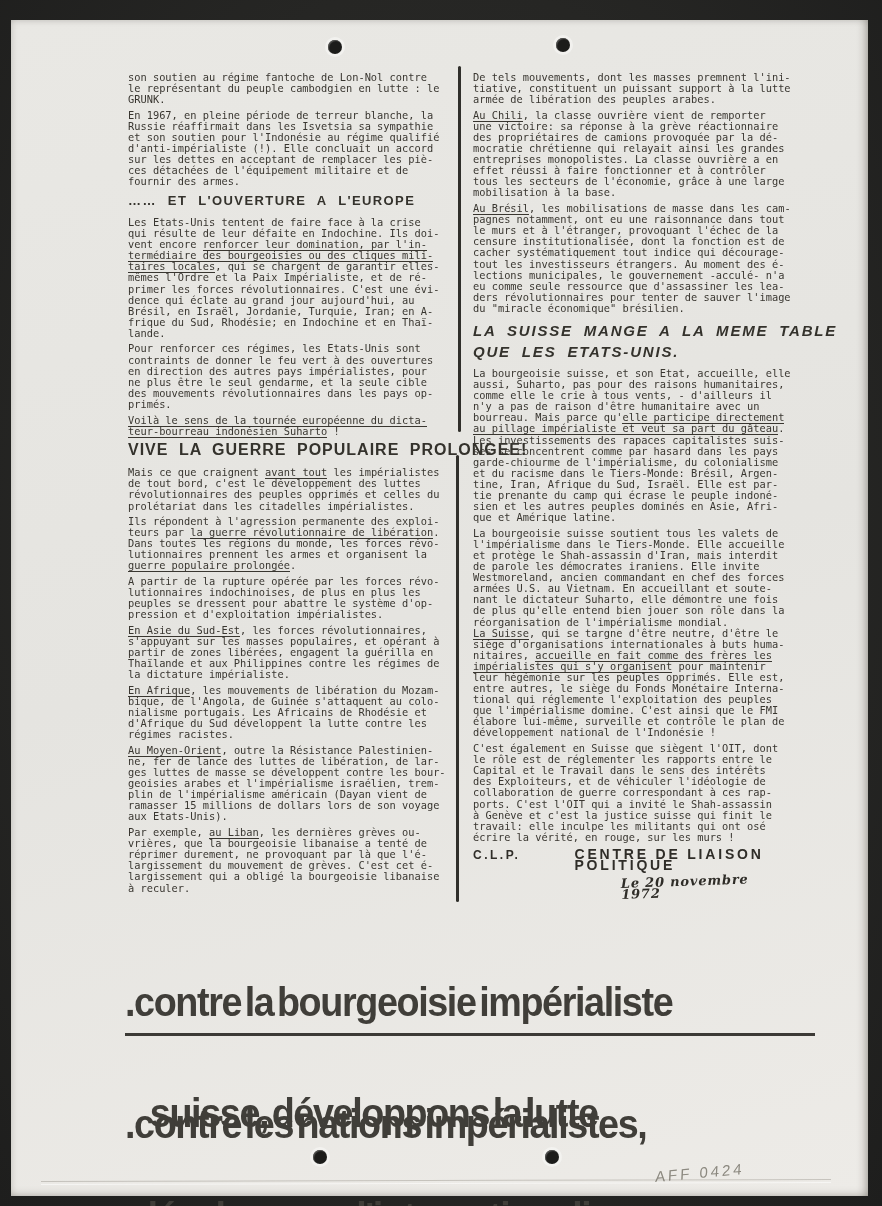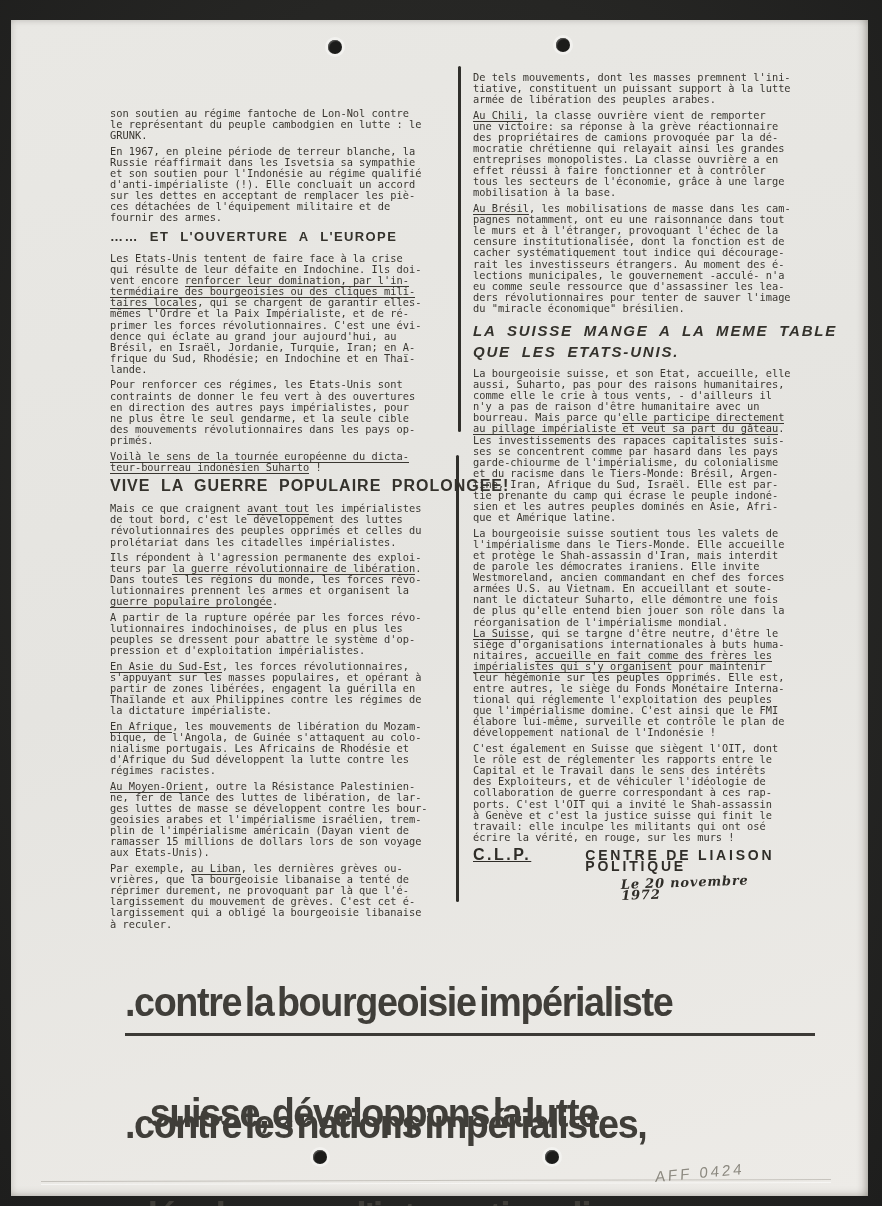--- a/index.html
+++ b/index.html
@@ -10,36 +10,36 @@
          background:linear-gradient(165deg,#e9e8e4 0%,#e5e4e0 50%,#edebe7 100%);
          box-shadow:inset -7px 0 10px -5px rgba(40,35,25,.35),
                     inset 0 -5px 8px -4px rgba(40,35,25,.22),
                     inset 3px 3px 8px -4px rgba(40,35,25,.18);}
   .hole{position:absolute;width:14px;height:14px;border-radius:50%;
         background:#1c1c1a;box-shadow:0 0 0 3px rgba(250,250,248,.55), inset 1px 1px 1px rgba(90,90,88,.9);}
   .crease{position:absolute;height:2px;border-top:1px solid rgba(110,104,92,.30);
           border-bottom:1px solid rgba(255,255,255,.55);transform:rotate(-.15deg);}
   .col{position:absolute;top:52px;width:348px;color:#393630;
        font-size:10.35px;line-height:11.1px;letter-spacing:0;}
-  .col-left{left:99px;margin-top:36px;}
+  .col-left{left:117px;}
   .col-right{left:462px;}
   .para{margin:0 0 4.5px 0;}
   .line{white-space:pre;}
   .u{border-bottom:1.2px solid currentColor;}
   .heading{font-family:"Liberation Sans", sans-serif;font-weight:600;color:#34322c;}
   .heading .hline{white-space:pre;}
   .h-left1{font-size:13px;line-height:18px;letter-spacing:1.4px;word-spacing:6px;margin:3px 0 7px;}
   .h-left2{font-size:16px;line-height:18px;letter-spacing:1px;word-spacing:5px;margin:4px 0 8px;}
   .h-right{font-size:15px;line-height:21px;letter-spacing:1.8px;word-spacing:5px;margin:6px 0 6px;font-style:italic;}
   .divider{position:absolute;width:2.5px;background:#302f2b;border-radius:2px;}
   .div-seg1{left:447px;top:46px;height:366px;}
   .div-seg2{left:445px;top:435px;height:447px;}
   .sig-row{margin-top:6px;display:flex;align-items:baseline;
            font-family:"Liberation Sans", sans-serif;font-weight:600;color:#2f2d28;}
-  .sig-clp{font-size:16px;letter-spacing:2.5px;text-decoration:underline;}
+  .sig-clp{font-size:12px;letter-spacing:2.5px;}
   .sig-org{font-size:14px;letter-spacing:2.8px;margin-left:54px;}
   .sig-date{margin:4px 0 0 148px;font-family:"DejaVu Serif", serif;font-style:italic;font-weight:bold;
             font-size:13px;letter-spacing:.8px;color:#2f2d28;transform:rotate(-2deg);width:170px;}
   .slogan{position:absolute;left:114px;font-family:"Liberation Sans", sans-serif;
           font-weight:bold;color:#403e39;font-size:41px;letter-spacing:-1.5px;word-spacing:-6px;
           transform:scaleX(.92);transform-origin:left top;white-space:pre;}
   .slogan-1{top:890px;line-height:37px;}
   .slogan-2{top:1027px;line-height:31px;}
   .slogan-1 .s-line.cont{margin-left:27px;}
   .slogan-2 .s-line.cont{margin-left:11px;}
@@ -176,21 +176,21 @@
           <div class="line">effet réussi à faire fonctionner et à contrôler</div>
           <div class="line">tous les secteurs de l'économie, grâce à une large</div>
           <div class="line">mobilisation à la base.</div>
         </div>
         <div class="para">
           <div class="line"><span class="u">Au Brésil</span>, les mobilisations de masse dans les cam-</div>
           <div class="line">pagnes notamment, ont eu une raisonnance dans tout</div>
           <div class="line">le murs et à l'étranger, provoquant l'échec de la</div>
           <div class="line">censure institutionalisée, dont la fonction est de</div>
           <div class="line">cacher systématiquement tout indice qui décourage-</div>
-          <div class="line">rait les investisseurs étrangers. Au moment des é-</div>
+          <div class="line">tout les investisseurs étrangers. Au moment des é-</div>
           <div class="line">lections municipales, le gouvernement -acculé- n'a</div>
           <div class="line">eu comme seule ressource que d'assassiner les lea-</div>
           <div class="line">ders révolutionnaires pour tenter de sauver l'image</div>
           <div class="line">du "miracle économique" brésilien.</div>
         </div>
         <div class="heading h-right">
           <div class="hline">LA SUISSE MANGE A LA MEME TABLE</div>
           <div class="hline">QUE LES ETATS-UNIS.</div>
         </div>
         <div class="para">

